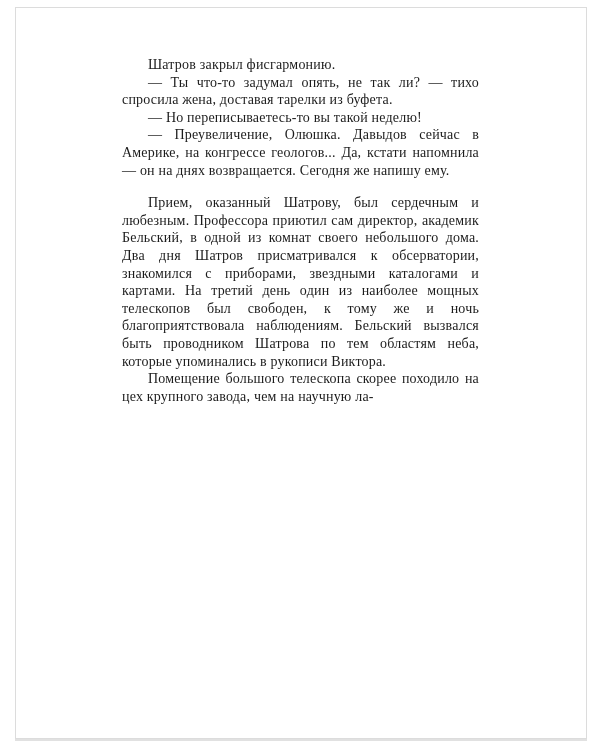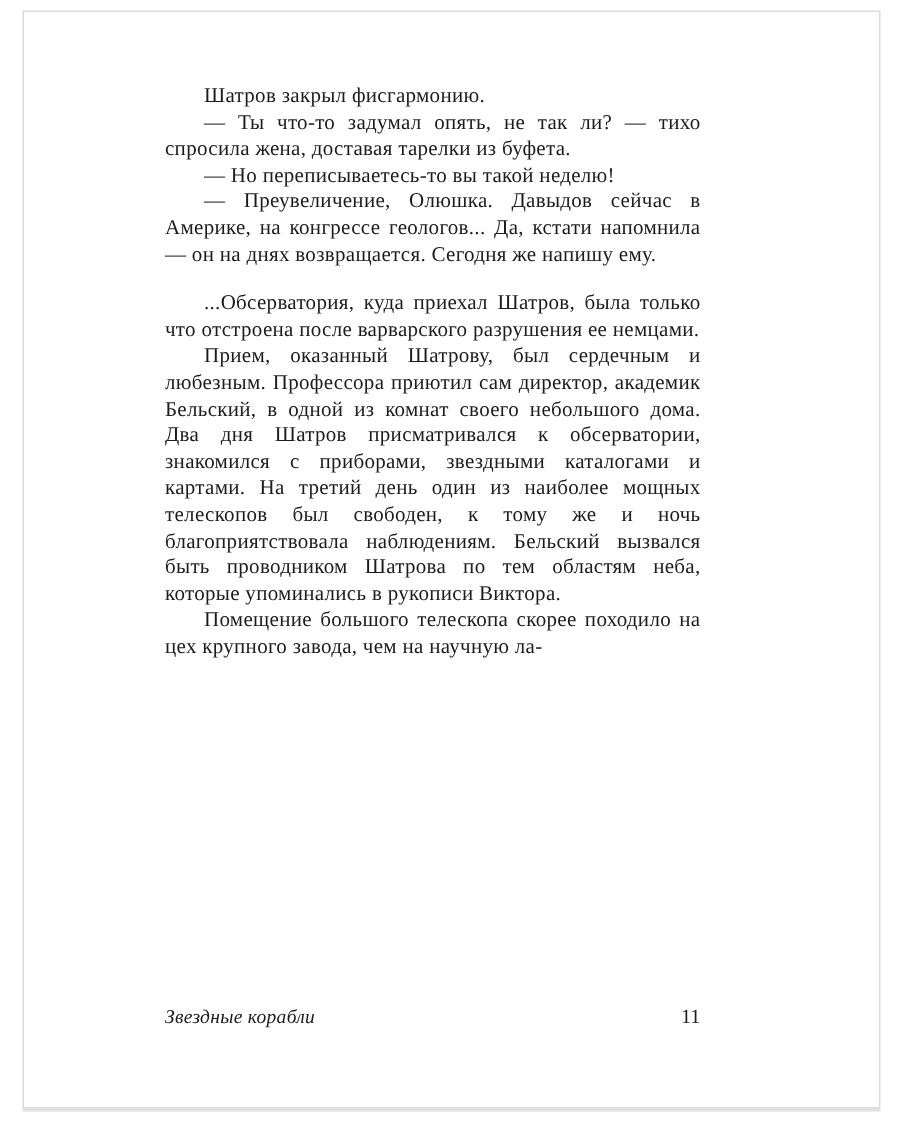--- a/index.html
+++ b/index.html
@@ -26,21 +26,21 @@
   .scan-shadow-bottom {
     position: absolute;
     left: 15px; right: 13px; bottom: 9px;
     height: 2px;
     background: #c9c9c9;
     opacity: .55;
   }
   .text-block {
     position: absolute;
     top: 56px;
-    left: 110px;
+    left: 122px;
     width: 357px;
     color: #1c1c1c;
     font-size: 14px;
     line-height: 17.6px;
     letter-spacing: 0.2px;
     text-align: justify;
   }
   .text-block p {
     text-indent: 26px;
     margin: 0;
@@ -78,25 +78,20 @@
   <div class="text-block">
 
     <div class="section">
       <p>Шатров закрыл фисгармонию.</p>
       <p>— Ты что-то задумал опять, не так ли? — тихо спросила жена, доставая тарелки из буфета.</p>
       <p>— Но переписываетесь-то вы такой неделю!</p>
       <p>— Преувеличение, Олюшка. Давыдов сейчас в Америке, на конгрессе геологов... Да, кстати напомнила — он на днях возвращается. Сегодня же напишу ему.</p>
     </div>
 
     <div class="section section-break">
-      <p>...Обсерватория, куда приехал Шатров, была только что отстроена после варварского разрушения ее немцами.</p>
       <p>Прием, оказанный Шатрову, был сердечным и любезным. Профессора приютил сам директор, академик Бельский, в одной из комнат своего небольшого дома. Два дня Шатров присматривался к обсерватории, знакомился с приборами, звездными каталогами и картами. На третий день один из наиболее мощных телескопов был свободен, к тому же и ночь благоприятствовала наблюдениям. Бельский вызвался быть проводником Шатрова по тем областям неба, которые упоминались в рукописи Виктора.</p>
       <p>Помещение большого телескопа скорее походило на цех крупного завода, чем на научную ла-</p>
     </div>
 
   </div>
 
-  <div class="page-footer">
-    <span class="running-title">Звездные корабли</span>
-    <span class="page-number">11</span>
-  </div>
 
 </div>
 
 </body></html>

